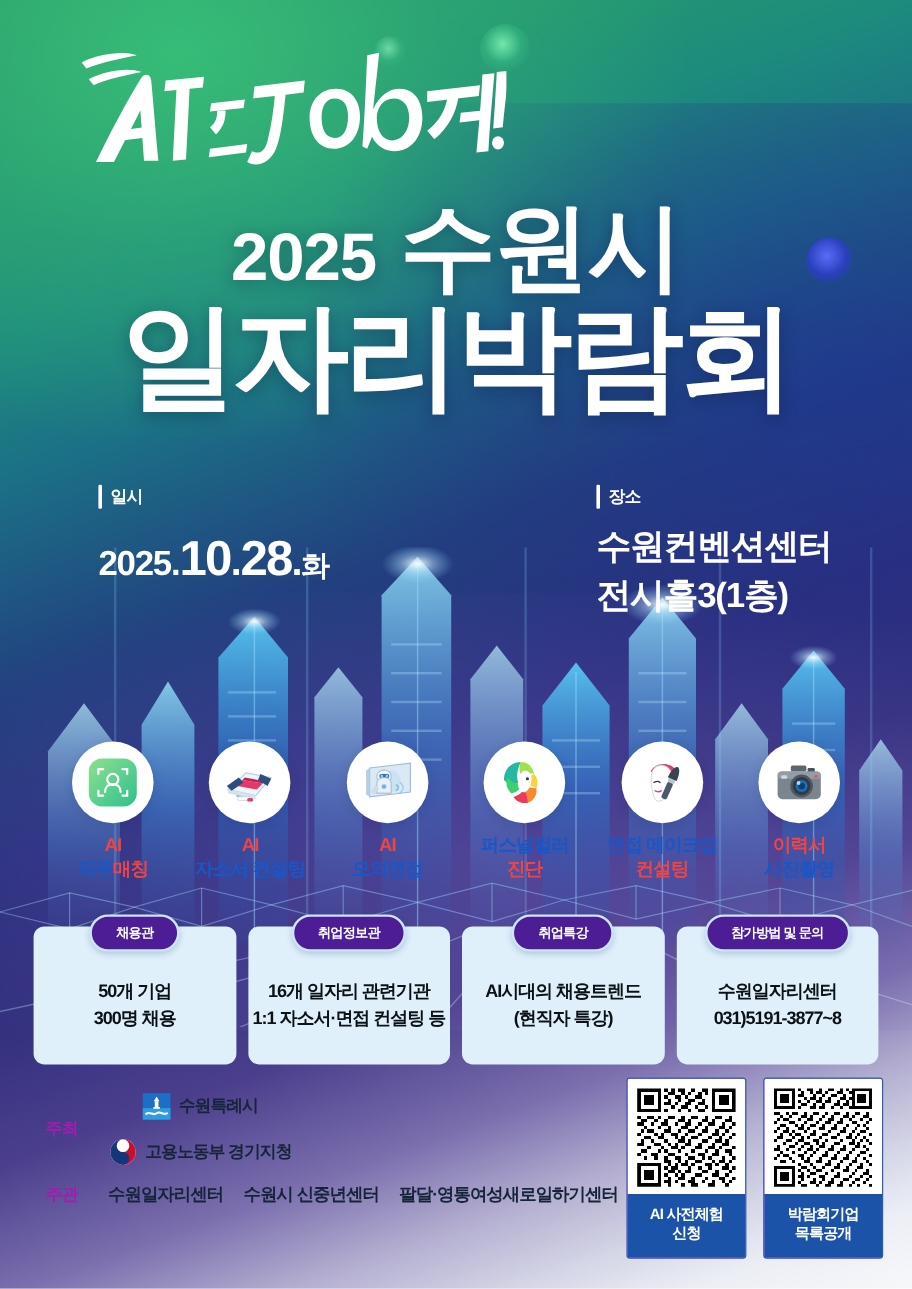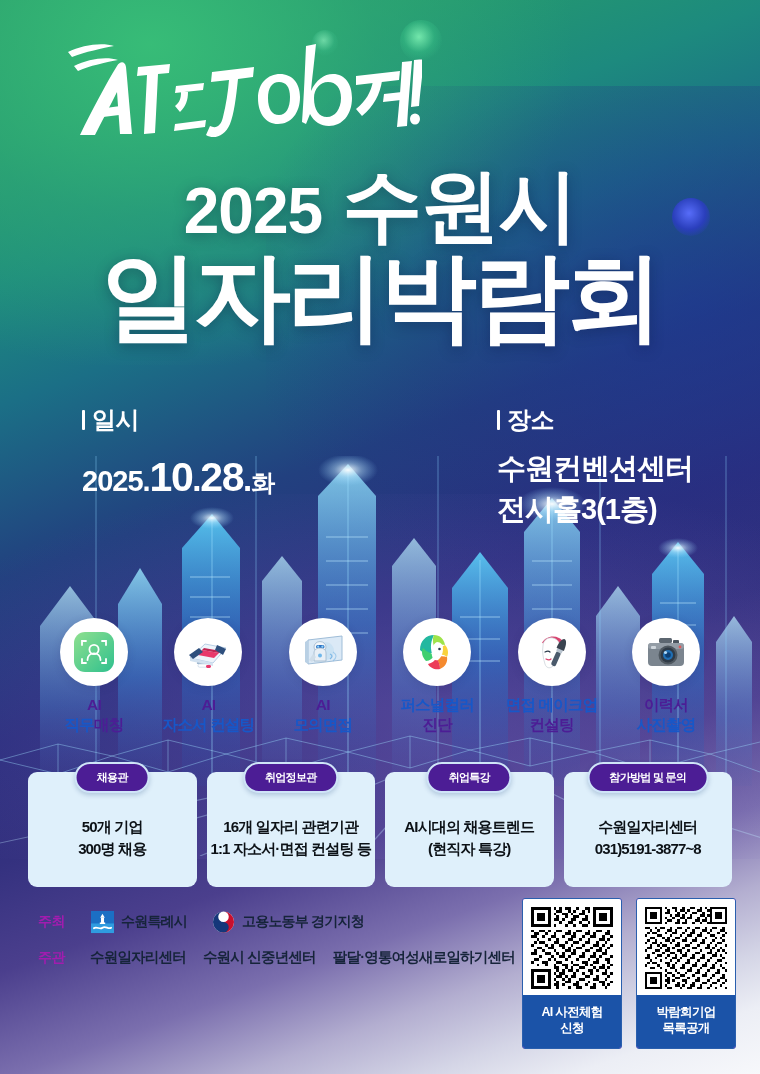--- a/index.html
+++ b/index.html
@@ -70,29 +70,29 @@
 
   
   .title-wrap{ position:absolute; left:0; right:0; top:166px; text-align:center; }
   .title-line{
     color:#ffffff; font-weight:900; letter-spacing:-2px;
     line-height:1.0; text-shadow:0 3px 14px rgba(10,20,60,.35);
     font-family:"Liberation Sans","DejaVu Sans",sans-serif;
   }
   .title-line.l1{ font-size:80px; }
   .title-line.l2{ font-size:97px; margin-top:2px; letter-spacing:-4px; }
-  .t-year{ font-size:64px; letter-spacing:-1px; }
+  .t-year{ font-size:56px; letter-spacing:-1px; }
 
   
   .info-row{ position:absolute; left:0; right:0; top:404px; height:150px; }
   .info-col{ position:absolute; color:#ffffff; }
   .info-col.date{ left:82px; }
   .info-col.place{ left:497px; }
   .info-head{
-    font-size:24px; font-weight:700; letter-spacing:-.5px; margin-bottom:12px;
+    font-size:14px; font-weight:700; letter-spacing:-.5px; margin-bottom:12px;
     display:flex; align-items:center; gap:7px;
   }
   .info-head .bar{ display:inline-block; width:3px; height:20px; background:#fff; border-radius:1px; }
   .info-body{ font-size:29px; font-weight:800; line-height:1.42; letter-spacing:-1px; white-space:nowrap; }
   .big-date{ font-size:41px; font-weight:900; letter-spacing:-1.5px; }
   .mid-dot{ font-size:33px; font-weight:900; }
   .sm-day{ font-size:24px; font-weight:800; }
 
   
   .icons{
@@ -100,21 +100,21 @@
     display:flex; justify-content:space-between; padding:0 44px;
   }
   .icon-item{ width:100px; text-align:center; }
   .icon-circle{
     width:68px; height:68px; border-radius:50%; background:#ffffff;
     margin:0 auto; display:flex; align-items:center; justify-content:center;
     box-shadow:0 2px 9px rgba(40,40,100,.18);
   }
   .icon-circle svg{ display:block; }
   .icon-caption{ margin-top:9px; font-size:15.5px; font-weight:800; line-height:1.26; letter-spacing:-.8px; }
-  .c-dark{ color:#4c1d95; }
+  .c-dark{ color:#ef4444; }
   .c-blue{ color:#1757c8; }
 
   
   .boxes{
     position:absolute; left:28px; right:28px; top:772px; height:115px;
     display:flex; gap:10px;
   }
   .box{
     flex:1; background:#dff0fb; border-radius:9px; position:relative;
     display:flex; flex-direction:column; align-items:center;
@@ -131,21 +131,21 @@
     line-height:1.45; letter-spacing:-.85px; white-space:nowrap;
   }
 
   
   .footer{ position:absolute; left:0; right:0; bottom:0; height:186px; }
   .org-block{ position:absolute; left:38px; top:22px; }
   .org-line{ display:flex; align-items:center; margin-bottom:14px; }
   .org-label{
     color:#a21caf; font-size:14px; font-weight:800; letter-spacing:-.6px; width:52px;
   }
-  .org-items{ display:flex; align-items:center; gap:24px; }
+  .org-items{ display:flex; align-items:center; gap:14px;flex-direction:column; }
   .org-item{ display:flex; align-items:center; gap:6px; }
   .org-name{ color:#16243a; font-size:14px; font-weight:800; letter-spacing:-.8px; white-space:nowrap; }
   .org-name.sub{ font-size:14.5px; }
   .org-sub-items{ display:flex; align-items:center; gap:17px; }
 
   
   .logo-suwon{ width:25px; height:24px; display:block; }
   .logo-moel{ width:25px; height:24px; display:block; }
 
   

